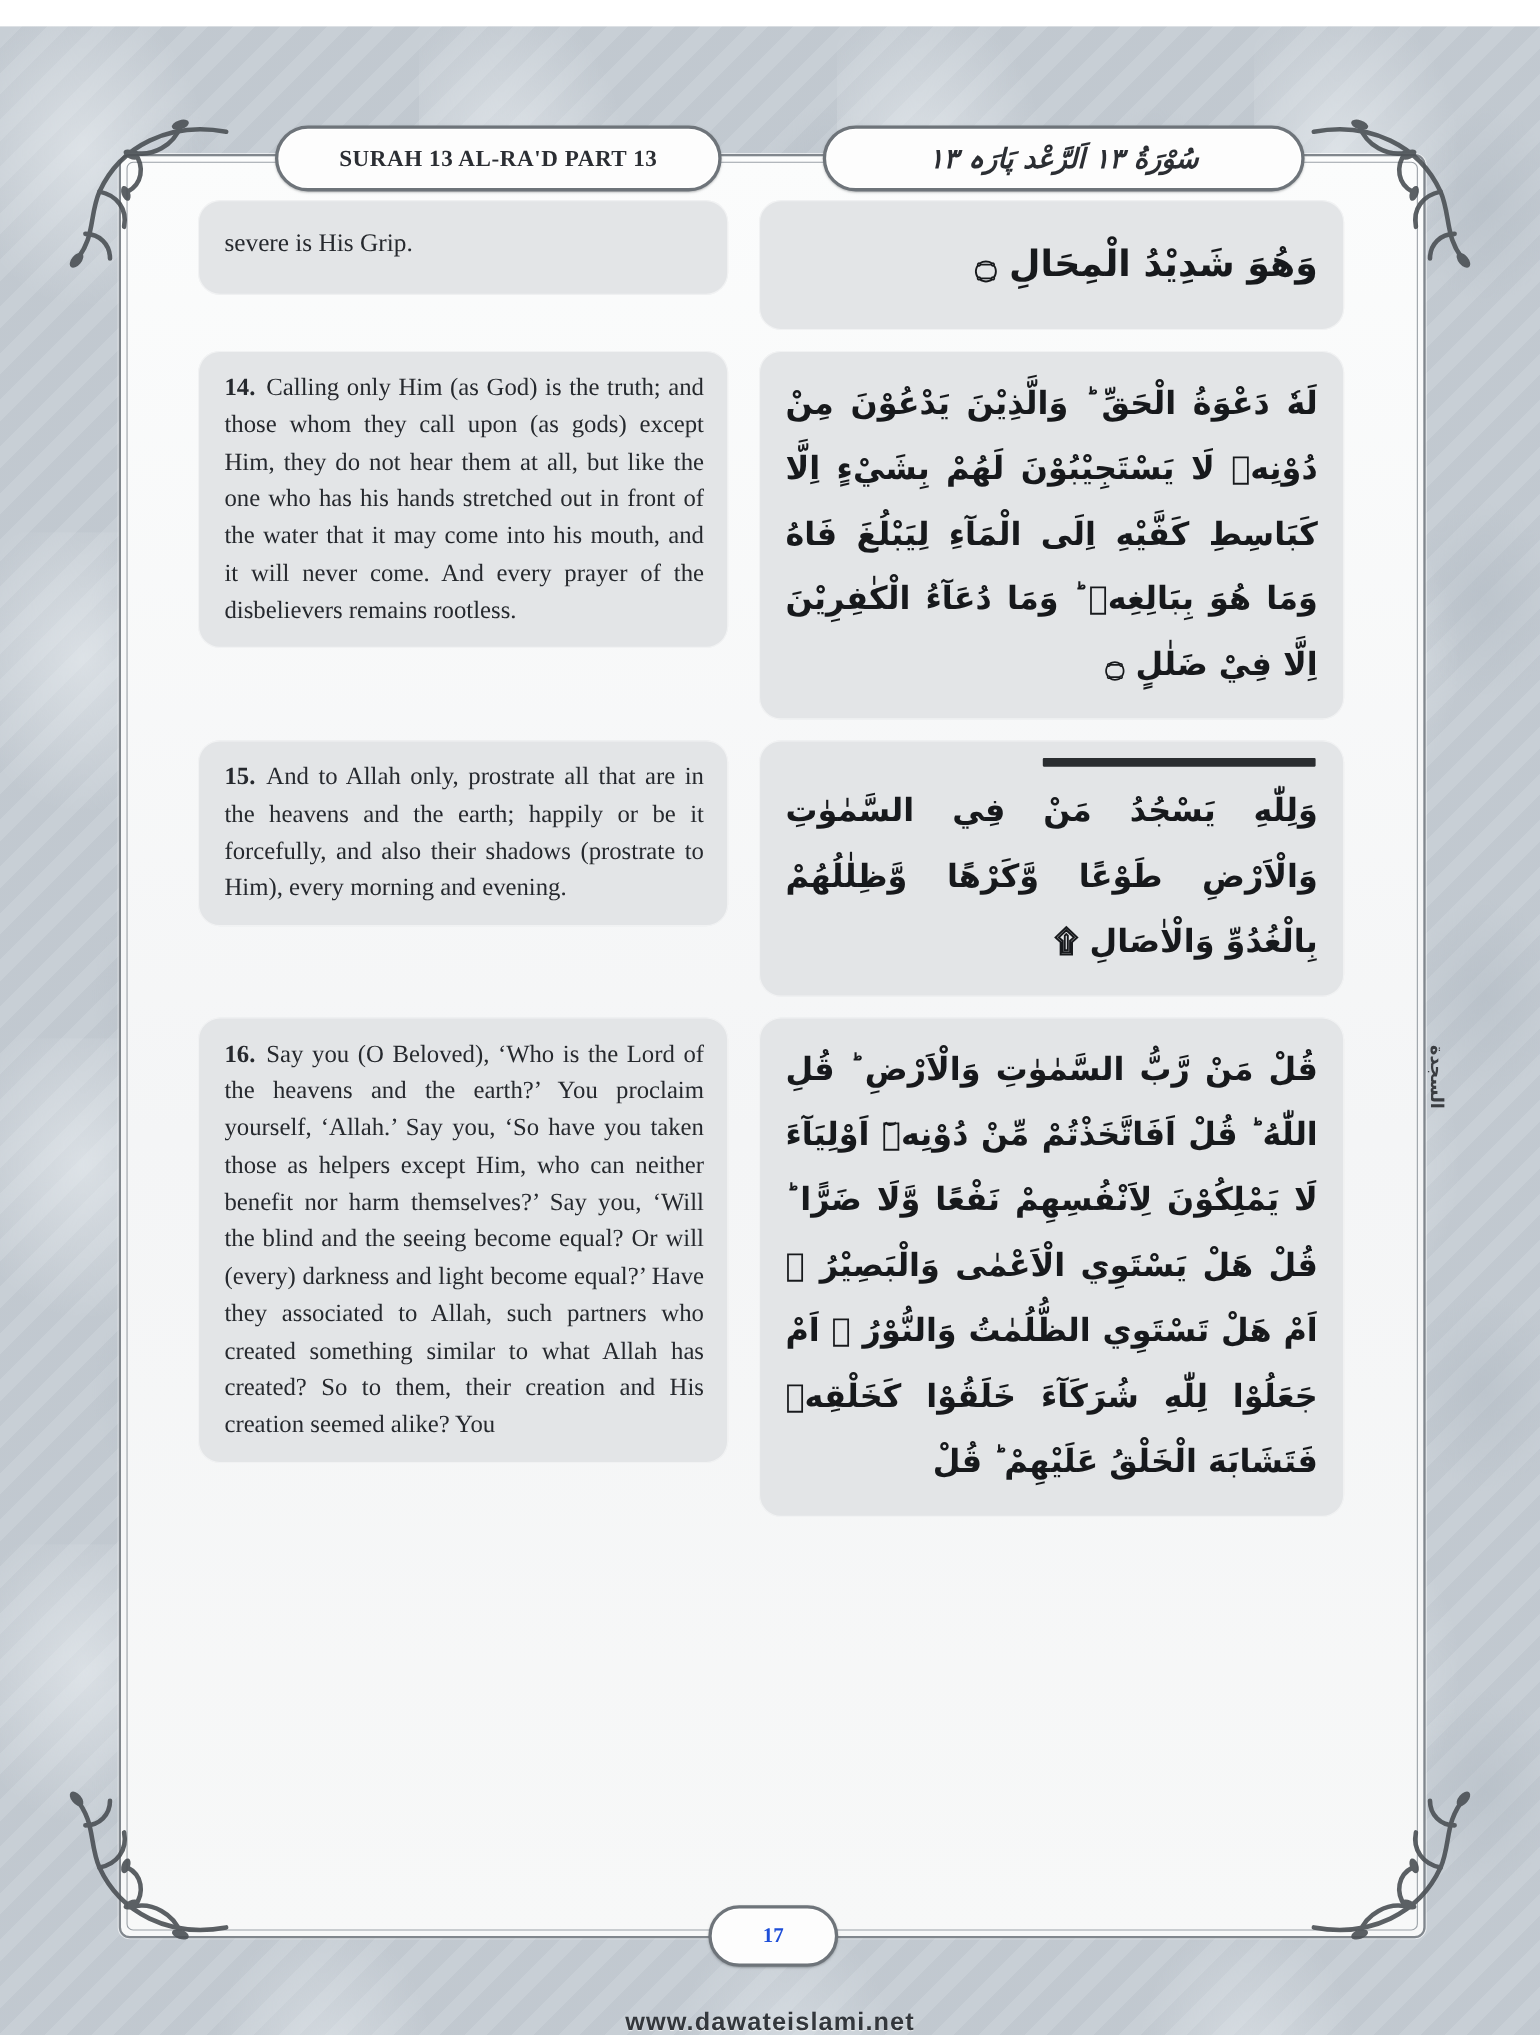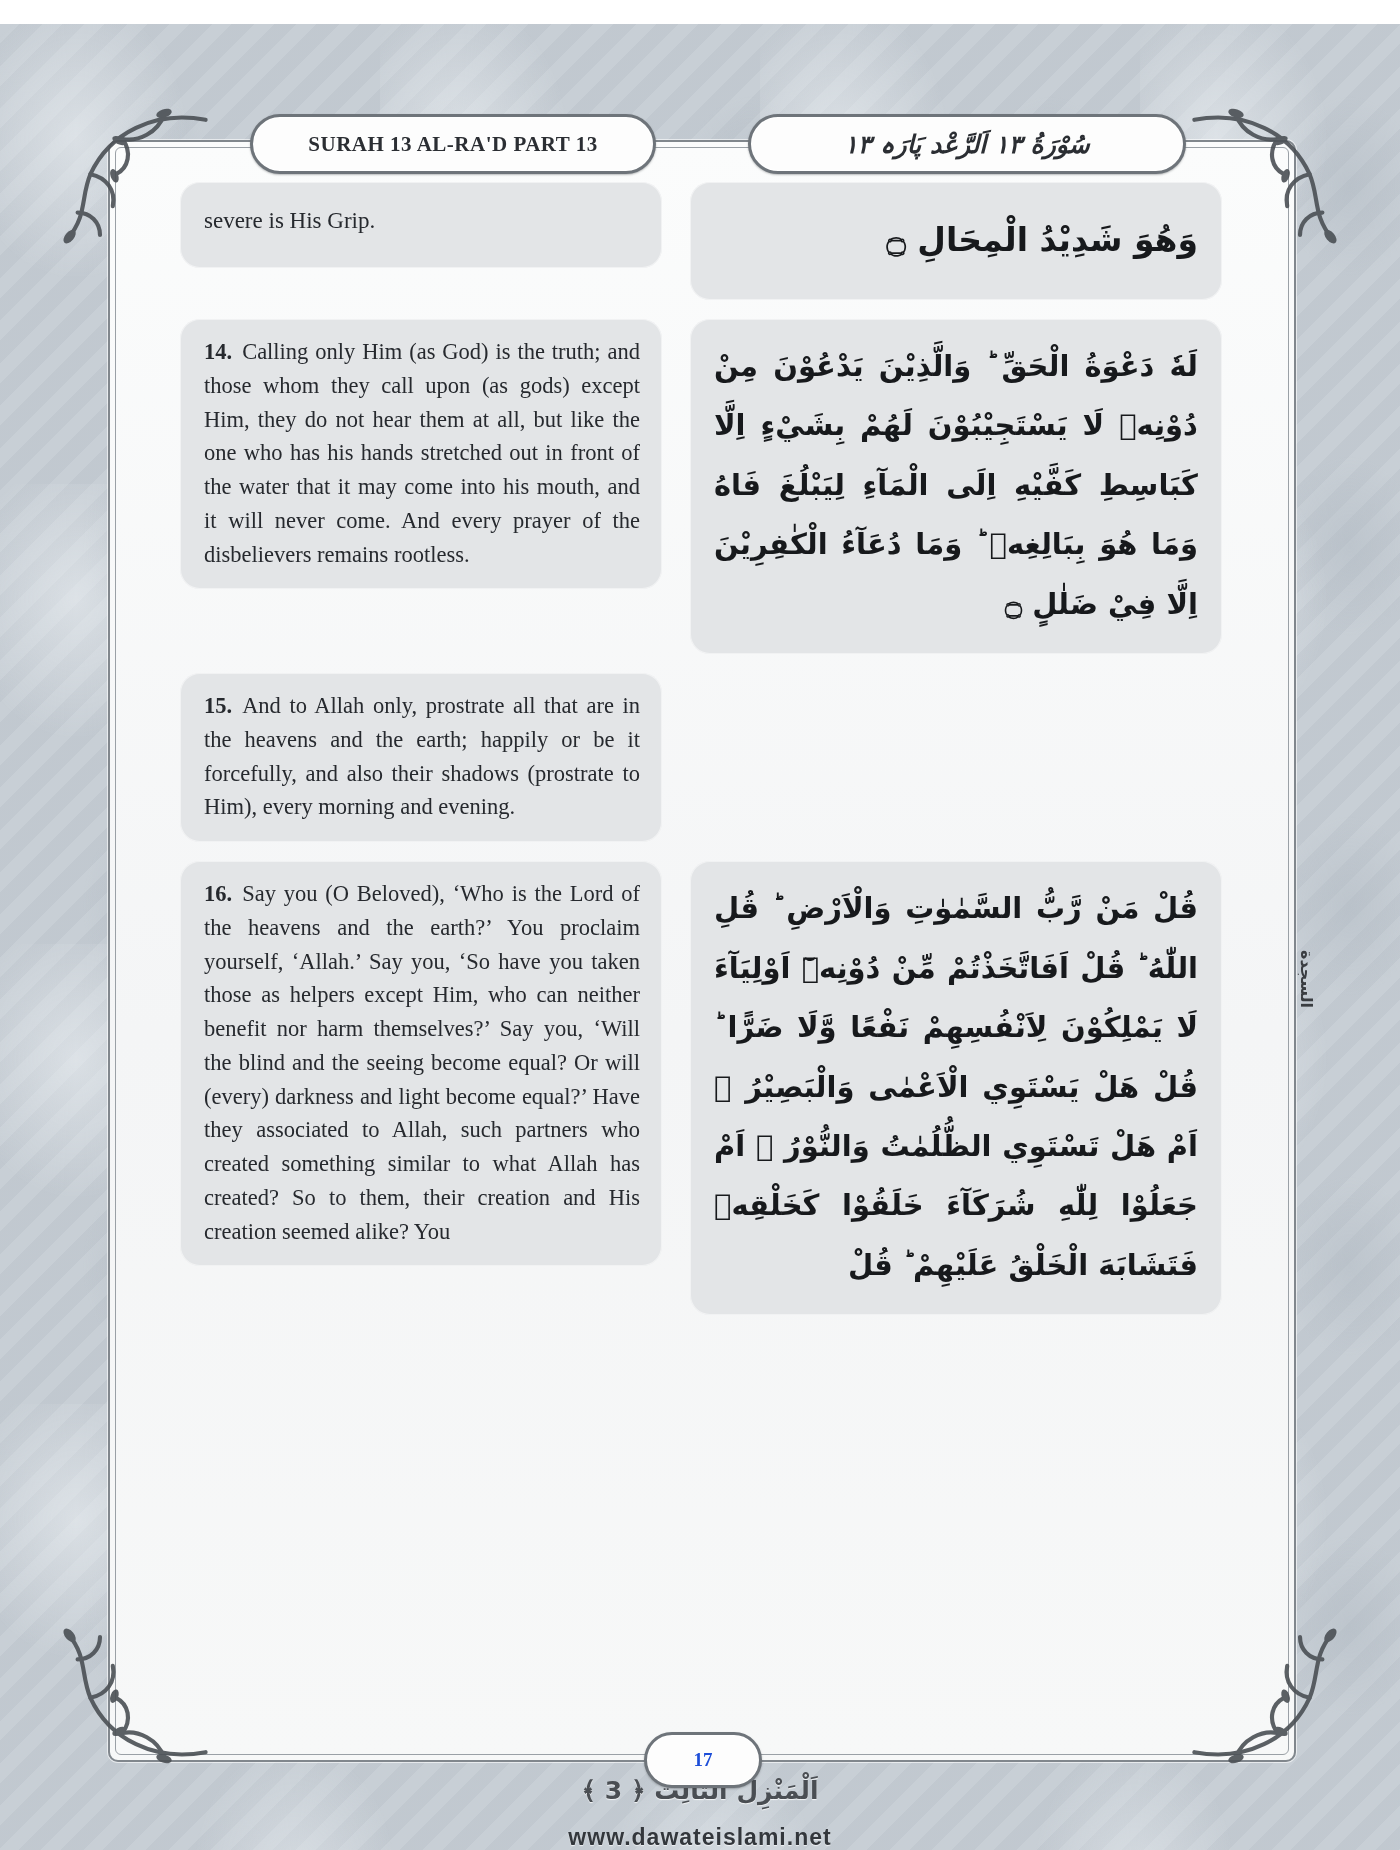--- a/index.html
+++ b/index.html
@@ -186,34 +186,37 @@
       </div>
       <div class="acell">
         <span>لَهٗ دَعْوَةُ الْحَقِّ ؕ وَالَّذِيْنَ يَدْعُوْنَ مِنْ دُوْنِهٖ لَا يَسْتَجِيْبُوْنَ لَهُمْ بِشَيْءٍ اِلَّا كَبَاسِطِ كَفَّيْهِ اِلَى الْمَآءِ لِيَبْلُغَ فَاهُ وَمَا هُوَ بِبَالِغِهٖ ؕ وَمَا دُعَآءُ الْكٰفِرِيْنَ اِلَّا فِيْ ضَلٰلٍ ۝</span>
       </div>
     </div>
 
     <div class="row">
       <div class="ecell">
         <span class="vnum">15.</span><span>And to Allah only, prostrate all that are in the heavens and the earth; happily or be it forcefully, and also their shadows (prostrate to Him), every morning and evening.</span>
       </div>
+      <div class="acell has-bar">
+        <div class="sajdah-bar"></div>
+        <span>وَلِلّٰهِ يَسْجُدُ مَنْ فِي السَّمٰوٰتِ وَالْاَرْضِ طَوْعًا وَّكَرْهًا وَّظِلٰلُهُمْ بِالْغُدُوِّ وَالْاٰصَالِ ۩</span>
+      </div>
     </div>
 
     <div class="row">
       <div class="ecell">
         <span class="vnum">16.</span><span>Say you (O Beloved), ‘Who is the Lord of the heavens and the earth?’ You proclaim yourself, ‘Allah.’ Say you, ‘So have you taken those as helpers except Him, who can neither benefit nor harm themselves?’ Say you, ‘Will the blind and the seeing become equal? Or will (every) darkness and light become equal?’ Have they associated to Allah, such partners who created something similar to what Allah has created? So to them, their creation and His creation seemed alike? You</span>
       </div>
       <div class="acell">
         <span>قُلْ مَنْ رَّبُّ السَّمٰوٰتِ وَالْاَرْضِ ؕ قُلِ اللّٰهُ ؕ قُلْ اَفَاتَّخَذْتُمْ مِّنْ دُوْنِهٖٓ اَوْلِيَآءَ لَا يَمْلِكُوْنَ لِاَنْفُسِهِمْ نَفْعًا وَّلَا ضَرًّا ؕ قُلْ هَلْ يَسْتَوِي الْاَعْمٰى وَالْبَصِيْرُ ۙ اَمْ هَلْ تَسْتَوِي الظُّلُمٰتُ وَالنُّوْرُ ۚ اَمْ جَعَلُوْا لِلّٰهِ شُرَكَآءَ خَلَقُوْا كَخَلْقِهٖ فَتَشَابَهَ الْخَلْقُ عَلَيْهِمْ ؕ قُلْ</span>
       </div>
     </div>
 
   </div>
 
   <div class="margin-marker">السجدة</div>
 
   <div class="pill page-pill">
     <span>17</span>
   </div>
-  <div class="manzil" dir="rtl">اَلْمَنْزِلُ الثَّالِثُ ﴿ 3 ﴾</div>
   <div class="website">www.dawateislami.net</div>
 
 </div>
 
 </body></html>

